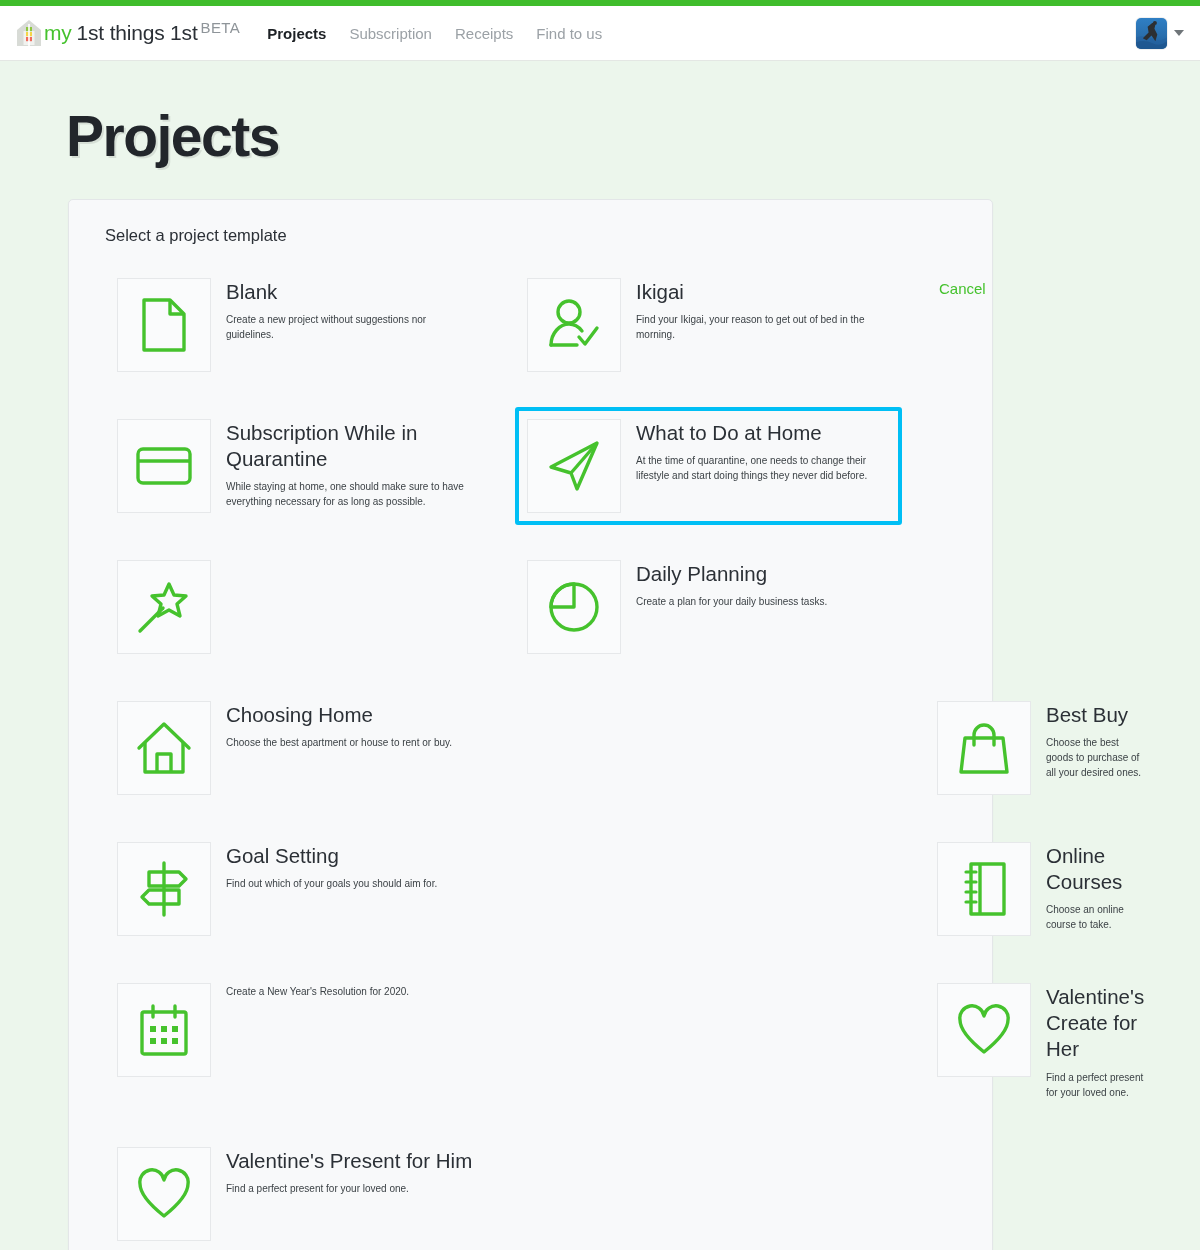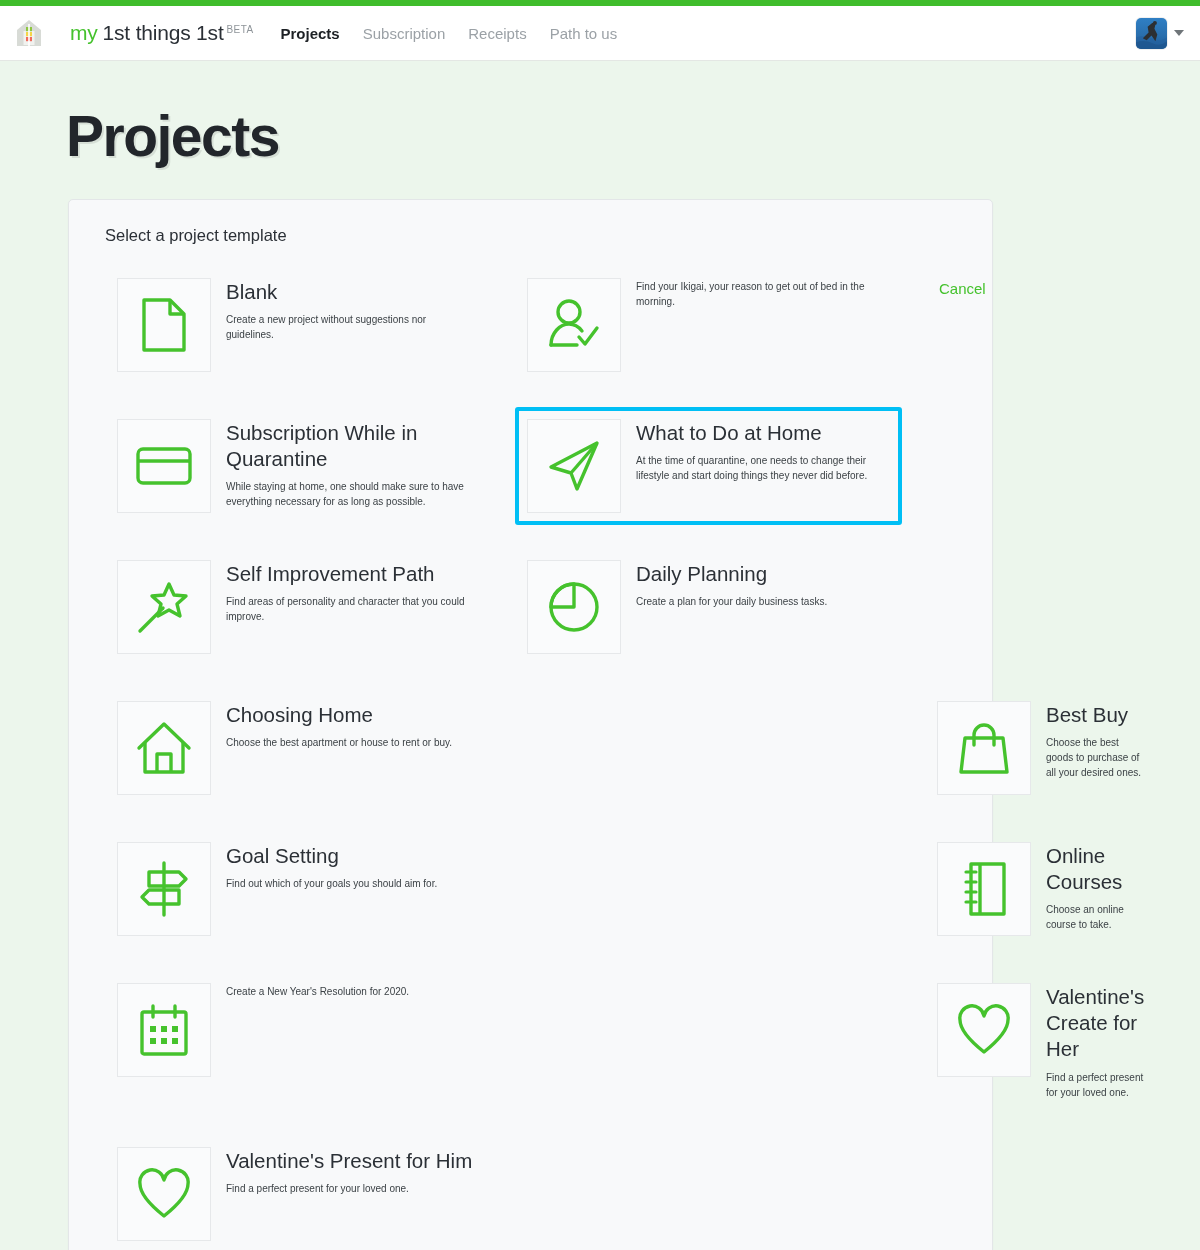--- a/index.html
+++ b/index.html
@@ -23,34 +23,34 @@
   
   .header {
     height: 55px;
     background: #ffffff;
     border-bottom: 1px solid #e4e7e4;
     display: flex;
     align-items: center;
     padding: 0 16px 0 14px;
     position: relative;
   }
-  .brand { display: flex; align-items: center; gap: 26px; }
+  .brand { display: flex; align-items: center; gap: 0; }
   .logo-mark { width: 30px; height: 30px; display: block; }
   .brand-text {
     font-size: 21px;
     letter-spacing: -0.2px;
     white-space: nowrap;
     display: flex;
     align-items: baseline;
     gap: 5px;
   }
   .brand-my { color: #45c22d; }
   .brand-rest { color: #2b3036; }
   .brand-beta {
-    font-size: 10px;
+    font-size: 15px;
     color: #8e9499;
     letter-spacing: 0.4px;
     position: relative;
     top: -7px;
     margin-left: -2px;
   }
   .nav {
     display: flex;
     align-items: center;
     gap: 23px;
@@ -185,21 +185,21 @@
       <span class="brand-my">my</span>
       <span class="brand-rest">1st things 1st</span>
       <span class="brand-beta">BETA</span>
     </span>
   </div>
 
   <nav class="nav">
     <span class="nav-item active">Projects</span>
     <span class="nav-item">Subscription</span>
     <span class="nav-item">Receipts</span>
-    <span class="nav-item">Path to us</span>
+    <span class="nav-item">Find to us</span>
   </nav>
 
   <div class="user-area">
     <span>
       <svg class="avatar" viewBox="0 0 32 32">
         <defs>
           <linearGradient id="seaGrad" x1="0" y1="0" x2="0" y2="1">
             <stop offset="0%" stop-color="#2f7fc4"></stop>
             <stop offset="55%" stop-color="#2a6fae"></stop>
             <stop offset="100%" stop-color="#1f5d97"></stop>
@@ -242,20 +242,21 @@
       <div class="card">
         <div class="icon-tile">
           <svg width="58" height="56" viewBox="0 0 58 56">
             <path d="M24 4 a11 11 0 0 1 0 22 a11 11 0 0 1 0 -22 z" fill="none" stroke="#45c22d" stroke-width="3.4"></path>
             <path d="M6 48 c0 -12 9 -21 18 -21 c5 0 9.5 2.5 13 7" fill="none" stroke="#45c22d" stroke-width="3.4" stroke-linecap="round"></path>
             <path d="M6 48 h26" fill="none" stroke="#45c22d" stroke-width="3.4" stroke-linecap="round"></path>
             <path d="M34 40 l6 7 12 -16" fill="none" stroke="#45c22d" stroke-width="3.4" stroke-linecap="round" stroke-linejoin="round"></path>
           </svg>
         </div>
         <div class="card-body">
+          <div class="card-title">Ikigai</div>
           <p class="card-desc">Find your Ikigai, your reason to get out of bed in the morning.</p>
         </div>
       </div>
     </div>
 
     <div class="cell cancel-cell">
       <span class="cancel-link">Cancel</span>
     </div>
 
     <div class="cell">
@@ -290,24 +291,20 @@
 
     <div class="cell"></div>
 
     <div class="cell">
       <div class="card">
         <div class="icon-tile">
           <svg width="56" height="56" viewBox="0 0 56 56">
             <path d="M4 52 L27 29" fill="none" stroke="#45c22d" stroke-width="3.4" stroke-linecap="round"></path>
             <path d="M33 5 l5 11 12 1 -9 8 3 12 -11 -6 -11 6 3 -12 -9 -8 12 -1 z" fill="none" stroke="#45c22d" stroke-width="3.4" stroke-linejoin="round"></path>
           </svg>
-        </div>
-        <div class="card-body">
-          <div class="card-title">Self Improvement Path</div>
-          <p class="card-desc">Find areas of personality and character that you could improve.</p>
         </div>
       </div>
     </div>
 
     <div class="cell">
       <div class="card">
         <div class="icon-tile">
           <svg width="54" height="54" viewBox="0 0 54 54">
             <circle cx="27" cy="27" r="23" fill="none" stroke="#45c22d" stroke-width="3.4"></circle>
             <path d="M27 27 V4 A23 23 0 0 0 4 27 Z" fill="none" stroke="#45c22d" stroke-width="3.4" stroke-linejoin="round"></path>

